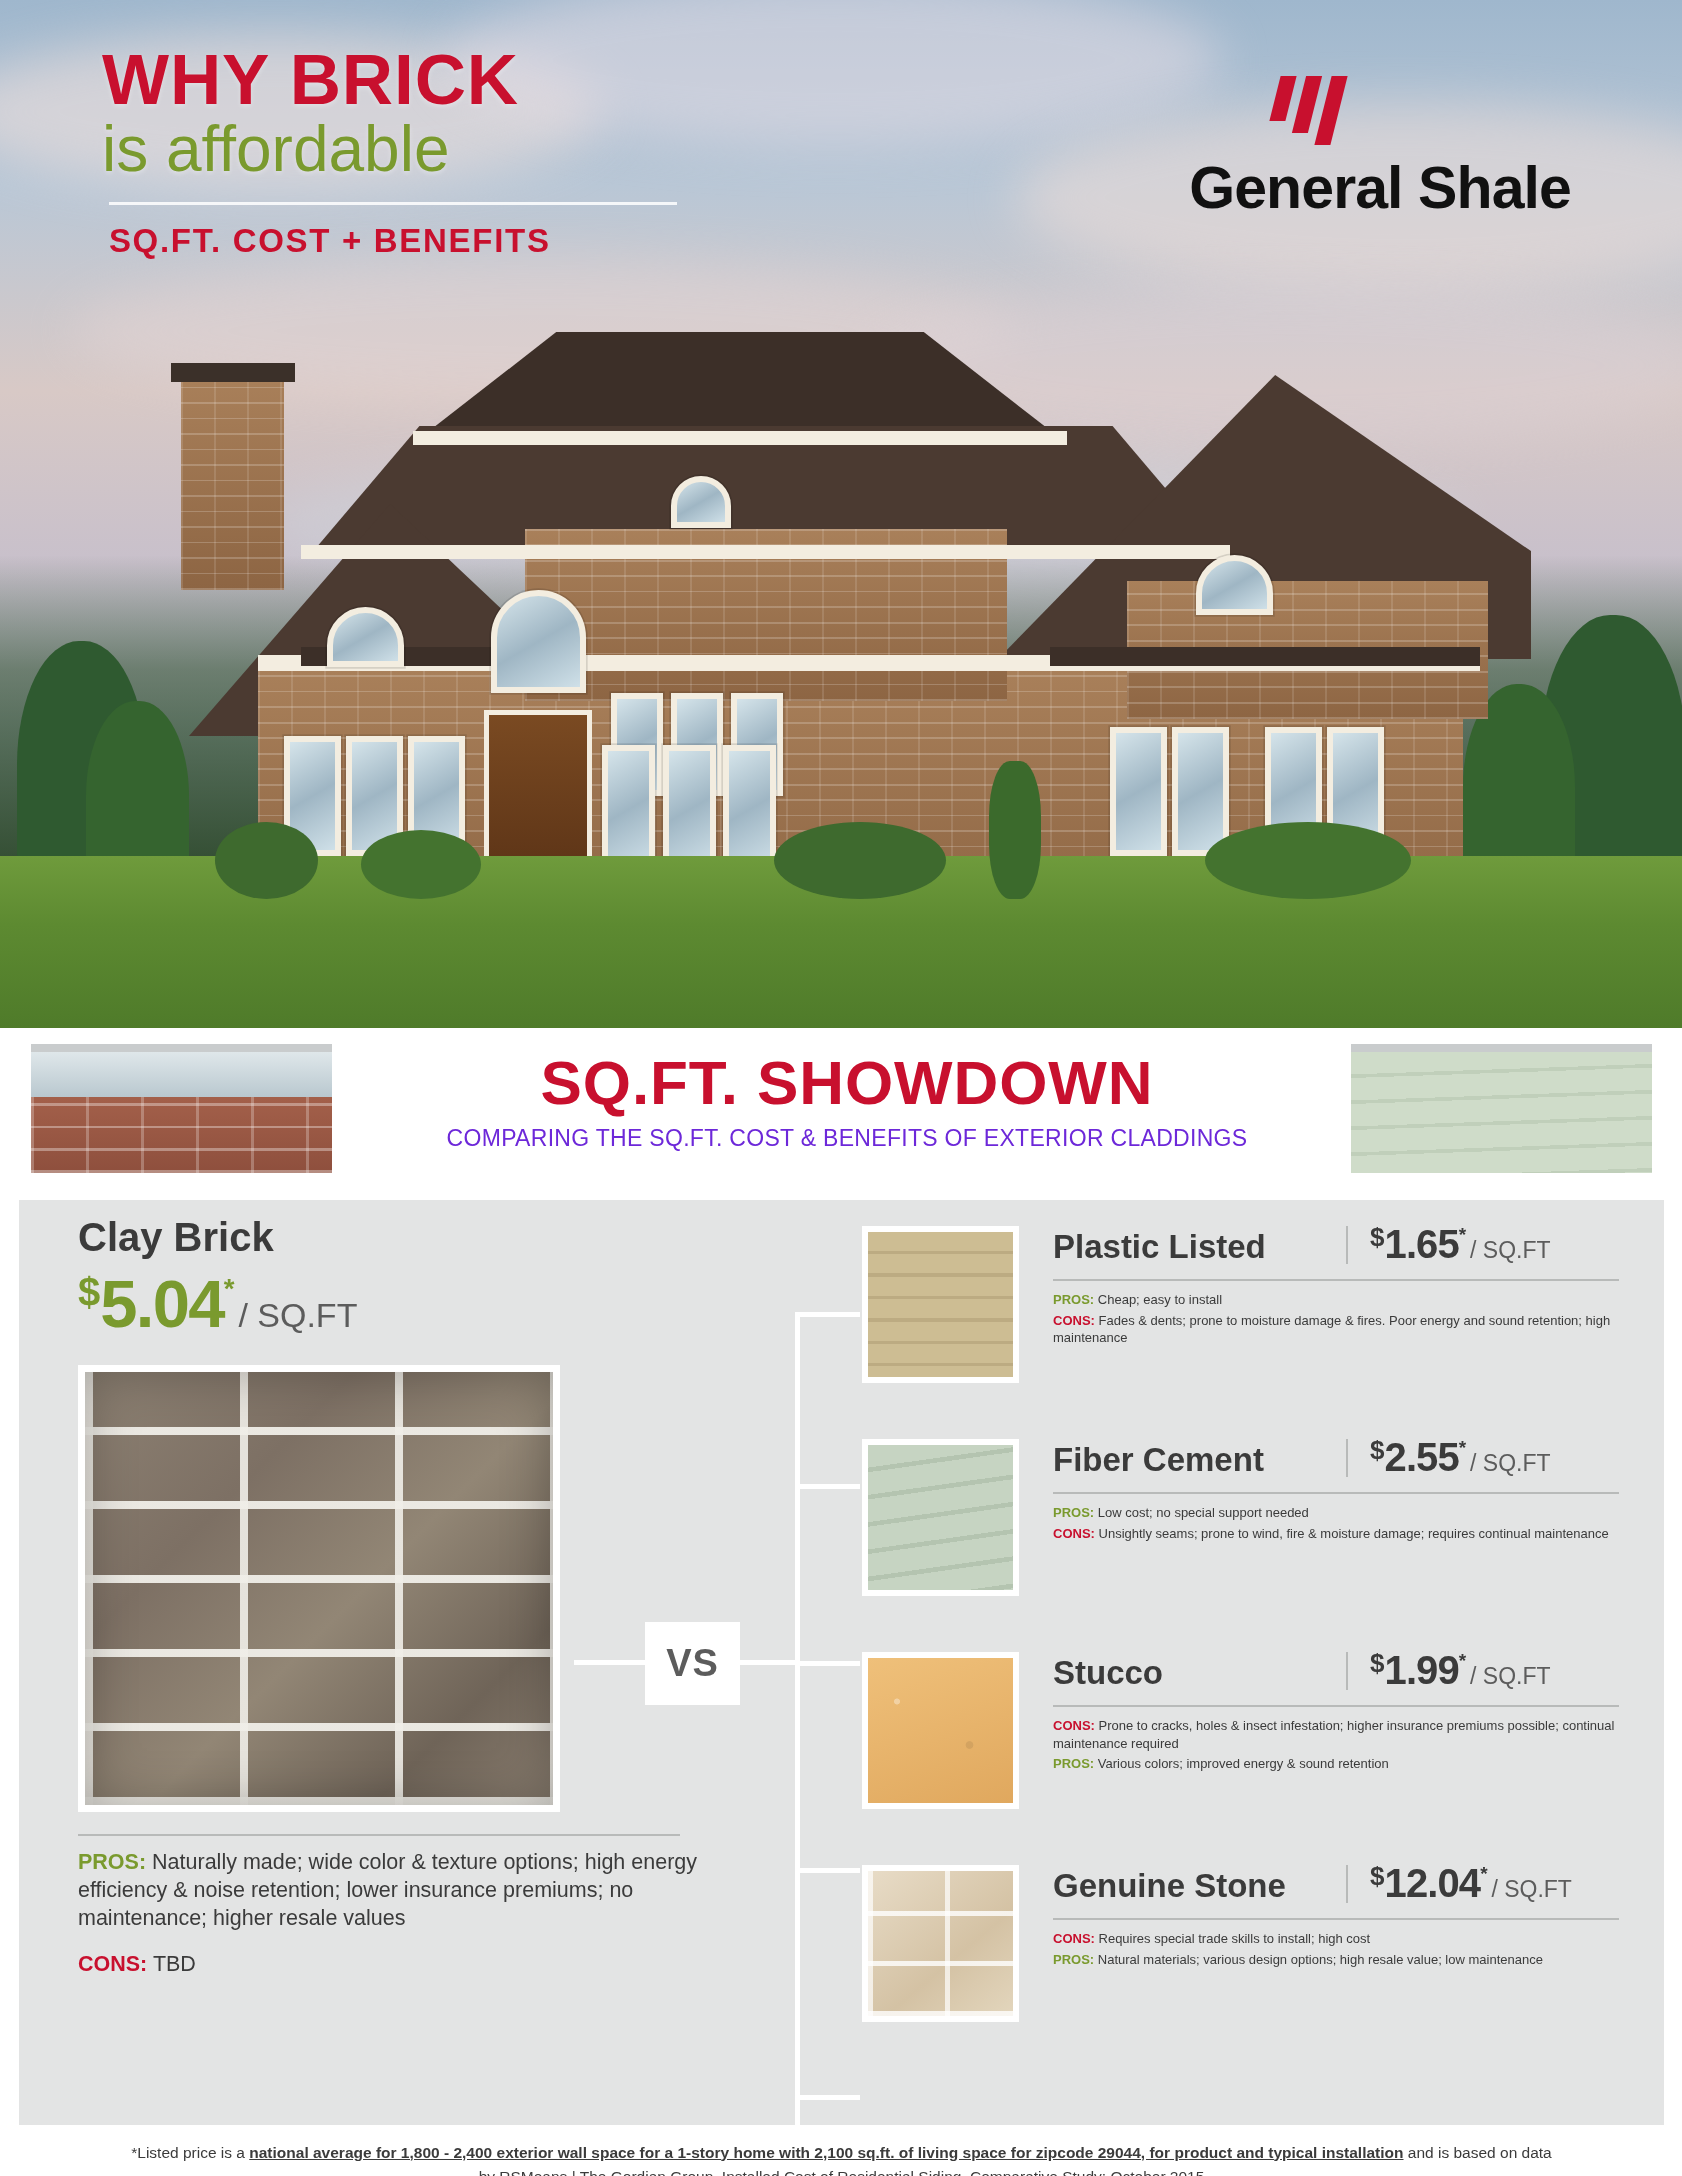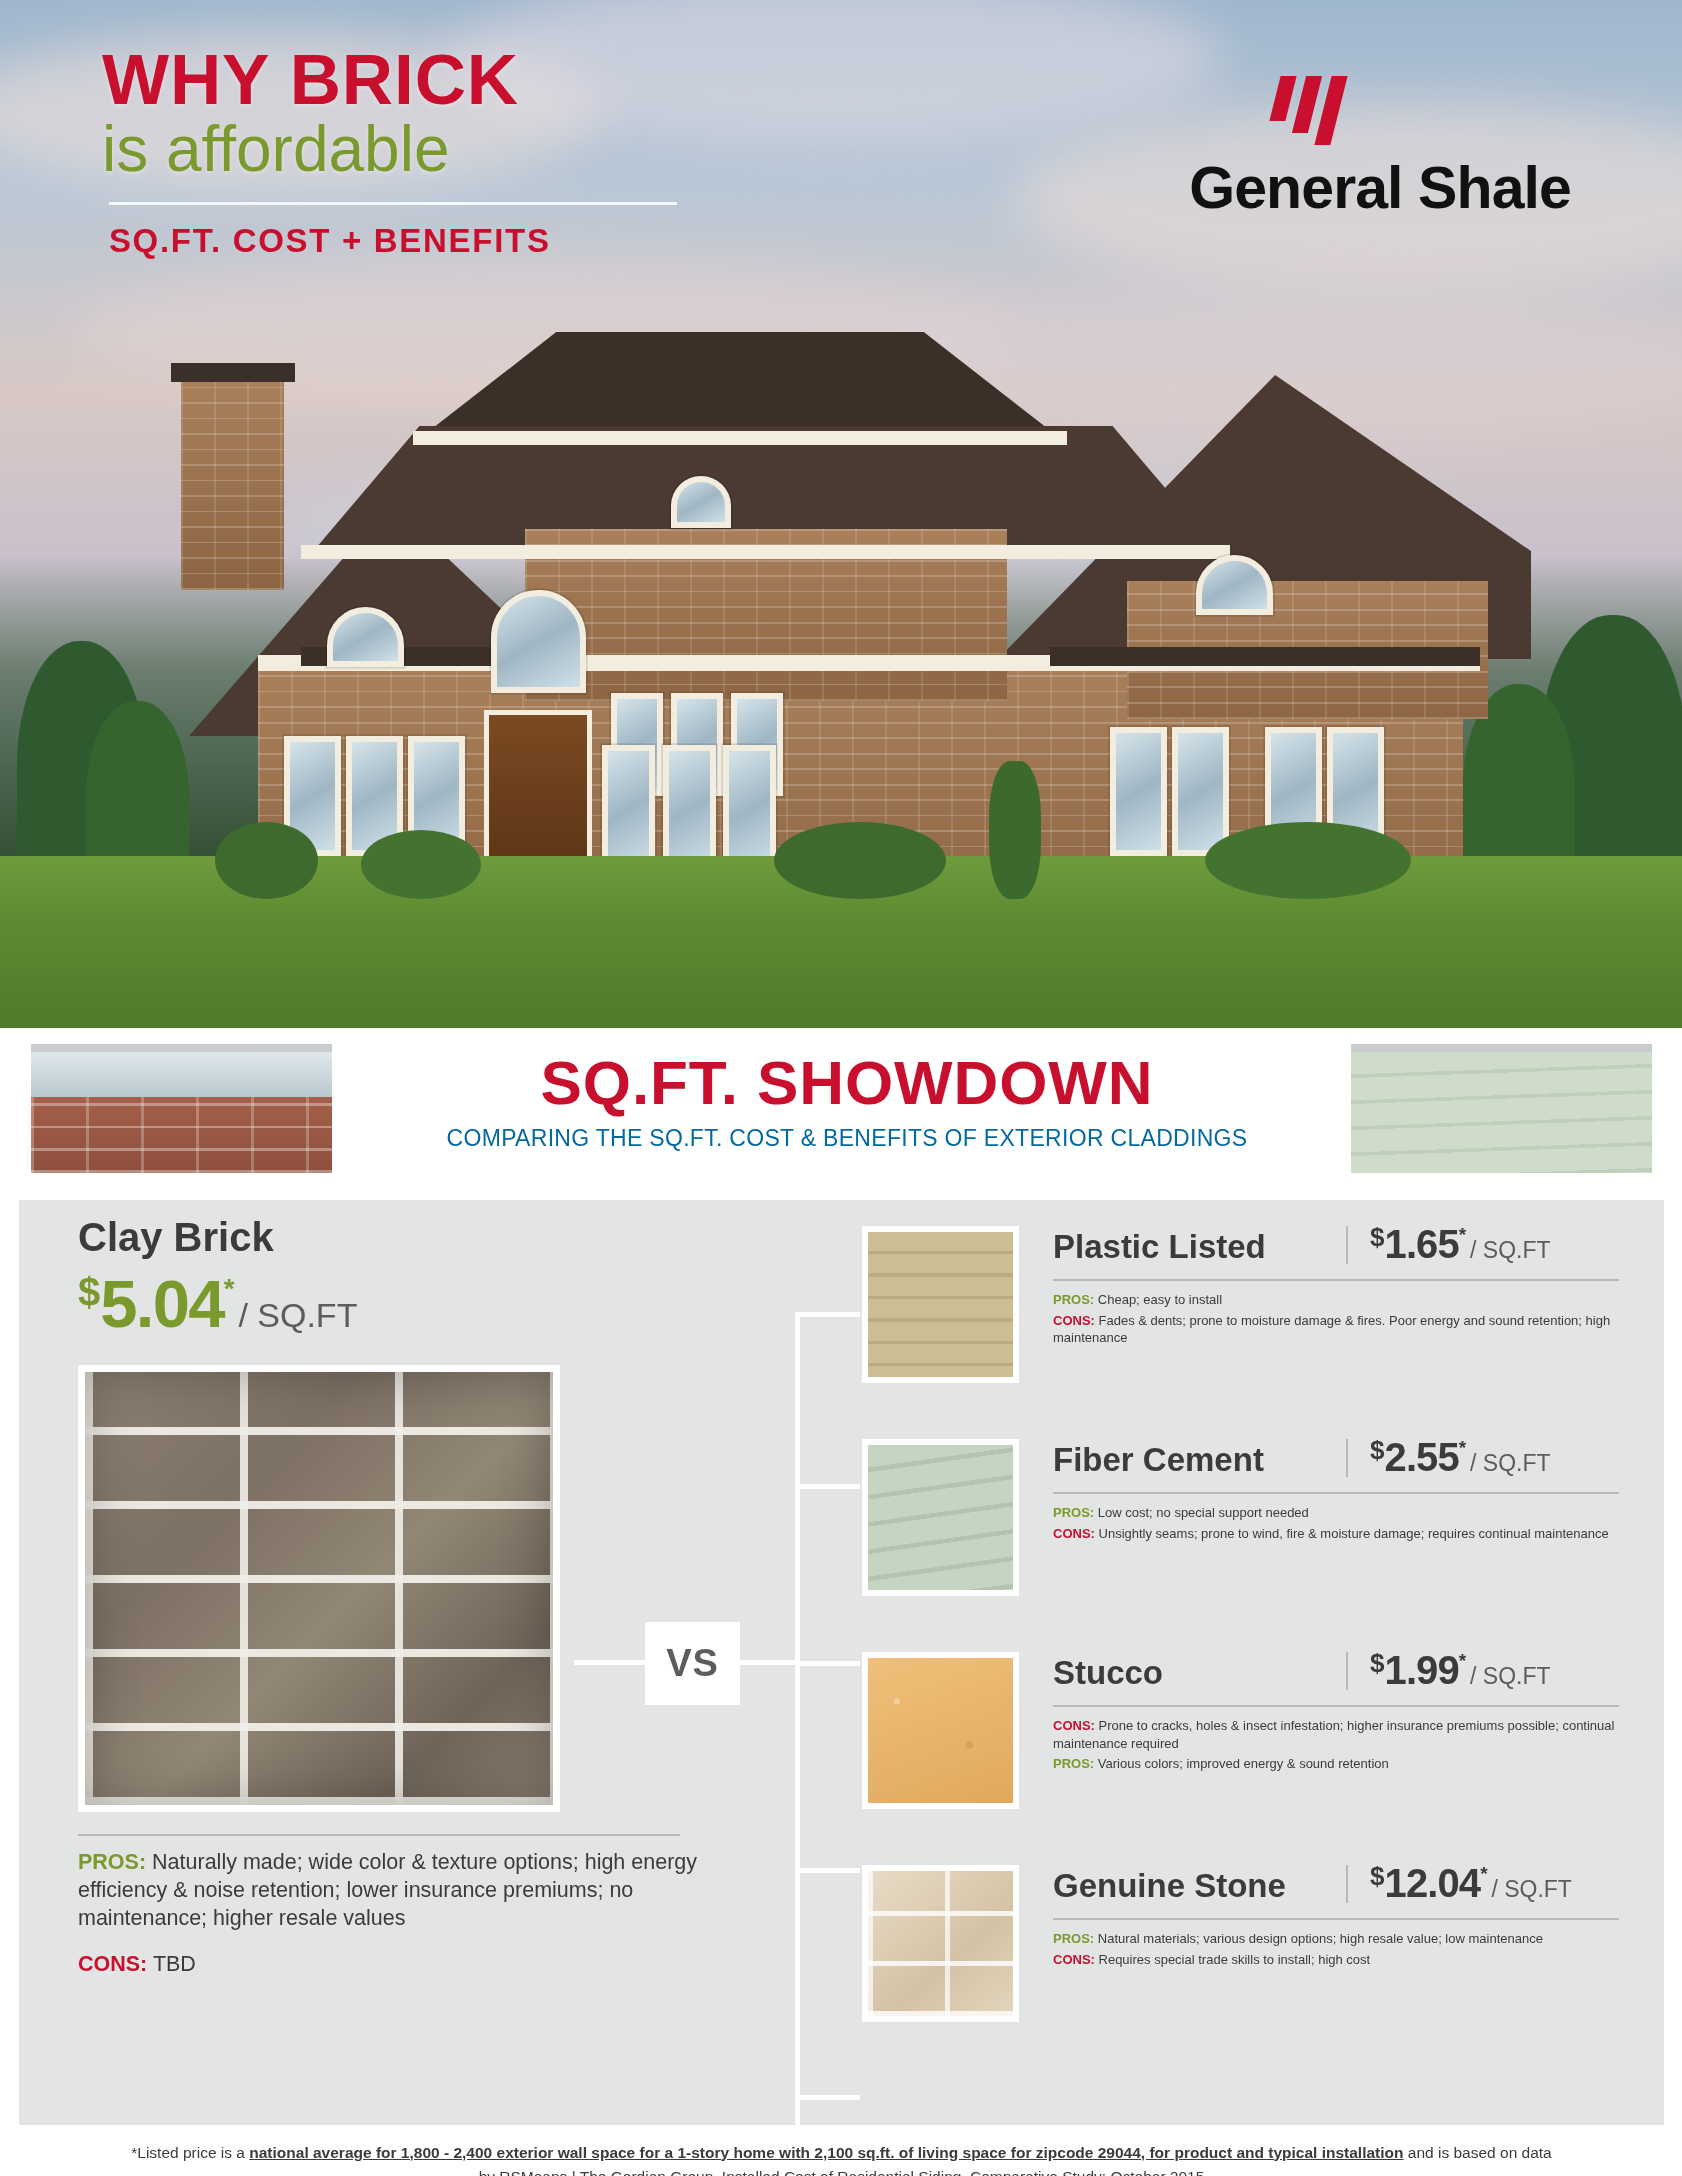--- a/index.html
+++ b/index.html
@@ -119,21 +119,21 @@
   }
   .sw-siding {
     width:100%; height:100%;
     background:
       repeating-linear-gradient(178deg, #cfdcc9 0 22.4px, #c0cfba 22.4px 26px);
   }
   .band .title {
     position:absolute; left:0; right:0; top:19px; text-align:center;padding-left:11px;
   }
   .band .title h1 { margin:0; font-size:62px; font-weight:bold; color:#c8102e; letter-spacing:0.9px;}
-  .band .title h2 { margin:6.9px 0 0; font-size:23px; font-weight:normal; color:#0369a1; letter-spacing:0.3px;}
+  .band .title h2 { margin:6.9px 0 0; font-size:23px; font-weight:normal; color:#6d28d9; letter-spacing:0.3px;}
 
   
   .main {
     position:relative; margin:0 19px; width:1645px; height:925px;
     background:#e3e4e4;
   }
   .left { position:absolute; left:59px; top:15px; width:637px; }
   .left h3 { margin:0; font-size:40px; color:#3b3b3b; font-weight:bold;}
   .price-big { margin-top:5.2px; color:#7a9a2e; font-weight:bold; }
   .price-big .dollar { font-size:40px; vertical-align:21.5px; }
@@ -388,22 +388,22 @@
 
       <div class="row">
         <div class="sw sw-stone"></div>
         <div class="info">
           <div class="titleline">
             <span class="matname">Genuine Stone</span>
             <span class="vbar"></span>
             <span class="price"><span class="d">$</span><span class="n">12.04</span><span class="s">*</span> <span class="u">/ SQ.FT</span></span>
           </div>
           <div class="hr"></div>
+          <p class="txt"><span class="lbl-cons">CONS:</span> <span>Requires special trade skills to install; high cost</span></p>
           <p class="txt"><span class="lbl-pros">PROS:</span> <span>Natural materials; various design options; high resale value; low maintenance</span></p>
-          <p class="txt"><span class="lbl-cons">CONS:</span> <span>Requires special trade skills to install; high cost</span></p>
         </div>
       </div>
 
     </div>
   </div>
 
   <div class="foot">
     <div>
       <span>*Listed price is a </span><b><u>national average for 1,800 - 2,400 exterior wall space for a 1-story home with 2,100 sq.ft. of living space for zipcode 29044, for product and typical installation</u></b><span> and is based on data</span>
     </div>

